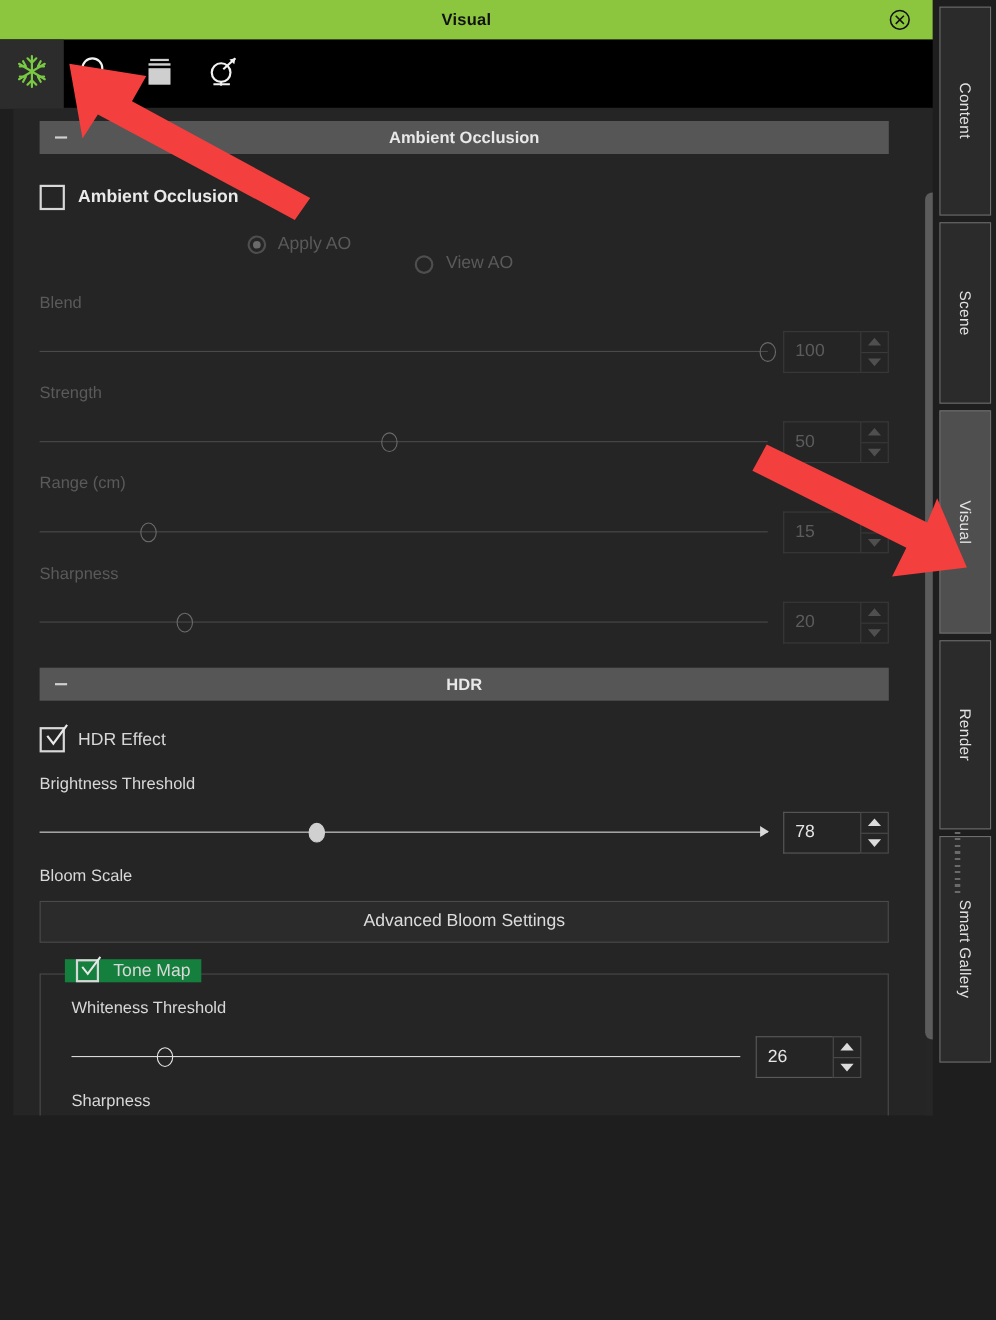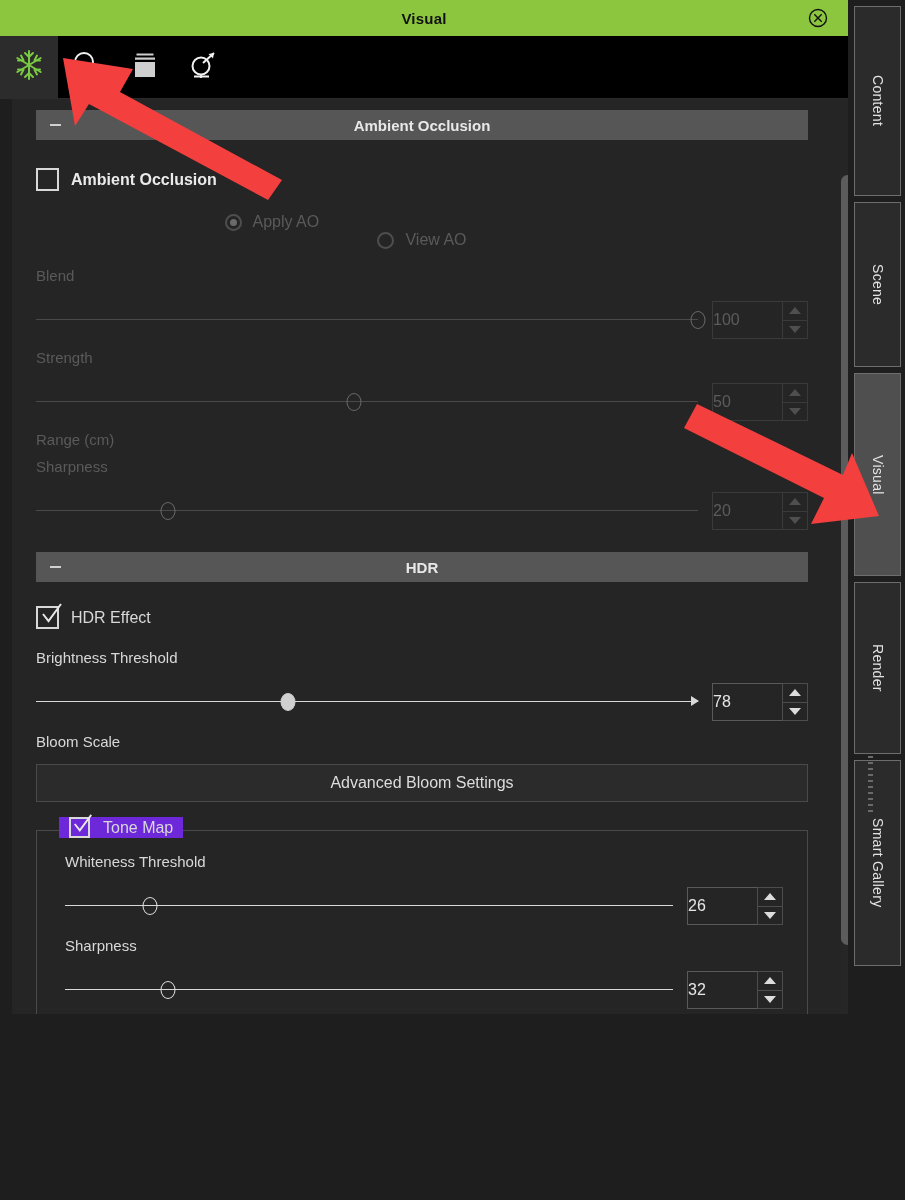--- a/index.html
+++ b/index.html
@@ -97,21 +97,21 @@
     position: absolute; right: -1px; top: 5px;
     width: 0; height: 0; border-left: 8px solid #d9d9d9;
     border-top: 5px solid transparent; border-bottom: 5px solid transparent;
   }
 
   
   .spin {
     width: 96px; height: 38px; display: flex; flex: none; margin-left: 14px;
   }
   .spin .val {
-    flex: 1; display: flex; align-items: center; 
+    flex: 1; display: flex; align-items: center; padding-left: 10px;
     font-size: 16px;
     border: 1px solid #4d4d4d; border-right: none;
   }
   .spin.on .val { color: #e6e6e6; border-color: #5a5a5a; }
   .spin.off .val { color: #5c5c5c; border-color: #3a3a3a; }
   .spin .arrows {
     width: 26px; display: flex; flex-direction: column;
     border: 1px solid #4d4d4d;
   }
   .spin.off .arrows { border-color: #3a3a3a; }
@@ -130,21 +130,21 @@
     display: flex; align-items: center; justify-content: center;
     font-size: 16px; color: #dcdcdc; cursor: pointer; margin-top: 14px;
   }
 
   
   .groupbox {
     position: relative; border: 1px solid #4a4a4a; margin-top: 28px;
     padding: 22px 24px 18px 28px;
   }
   .group-legend {
-    position: absolute; left: 22px; top: -14px; background: #6d28d9;
+    position: absolute; left: 22px; top: -14px; background: #15803d;
     padding: 0 10px; display: flex; align-items: center; gap: 13px; cursor: pointer;
   }
 
   
   .scrollbar {
     position: absolute; right: 6px; top: 76px; width: 13px; height: 870px;
     background: #262626;
   }
   .scroll-thumb {
     position: absolute; left: 0; top: 0; width: 13px; height: 770px;
@@ -292,20 +292,37 @@
               <div class="ar">
                   <i class="tri-dn"></i>
                 </div>
             </div>
           </div>
         </div>
       </div>
 
       <div style="margin-top:10px;">
         <div class="field-label lbl-dim">Range (cm)</div>
+        <div class="slider-row" style="margin-top:17px;">
+          <div class="track-wrap">
+            <div class="track off"></div>
+            <div class="knob off" style="left:15%;"></div>
+          </div>
+          <div class="spin off">
+            <div class="val">15</div>
+            <div class="arrows">
+              <div class="ar">
+                  <i class="tri-up"></i>
+                </div>
+              <div class="ar">
+                  <i class="tri-dn"></i>
+                </div>
+            </div>
+          </div>
+        </div>
       </div>
 
       <div style="margin-top:10px;">
         <div class="field-label lbl-dim">Sharpness</div>
       </div>
 
       <div style="margin-top:10px;">
         <div class="slider-row" style="margin-top:17px;">
           <div class="track-wrap">
             <div class="track off"></div>

